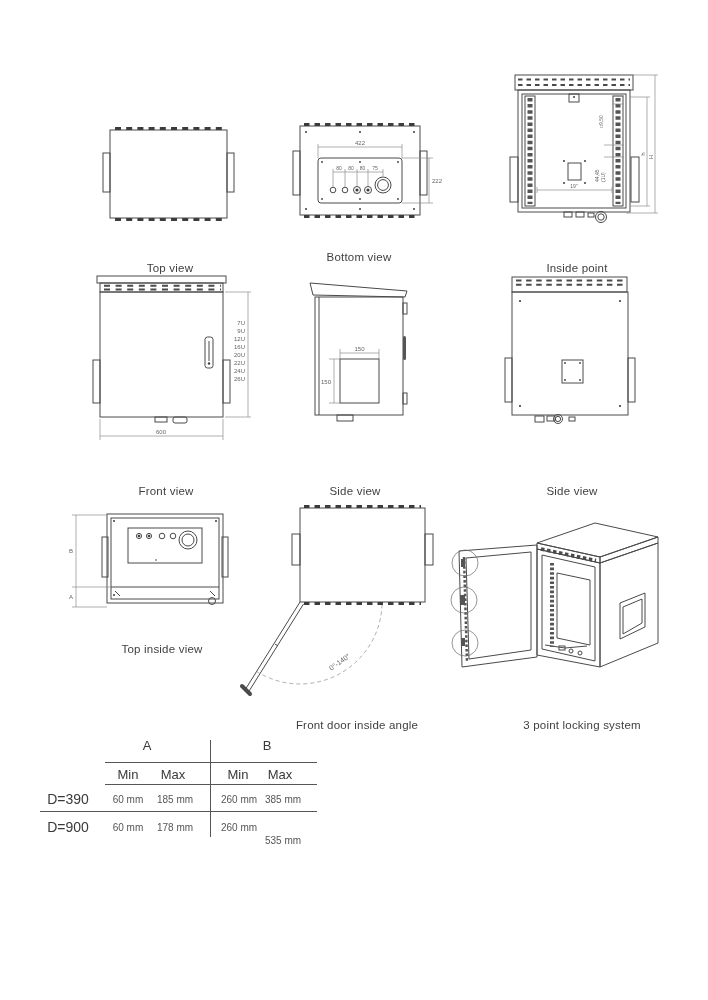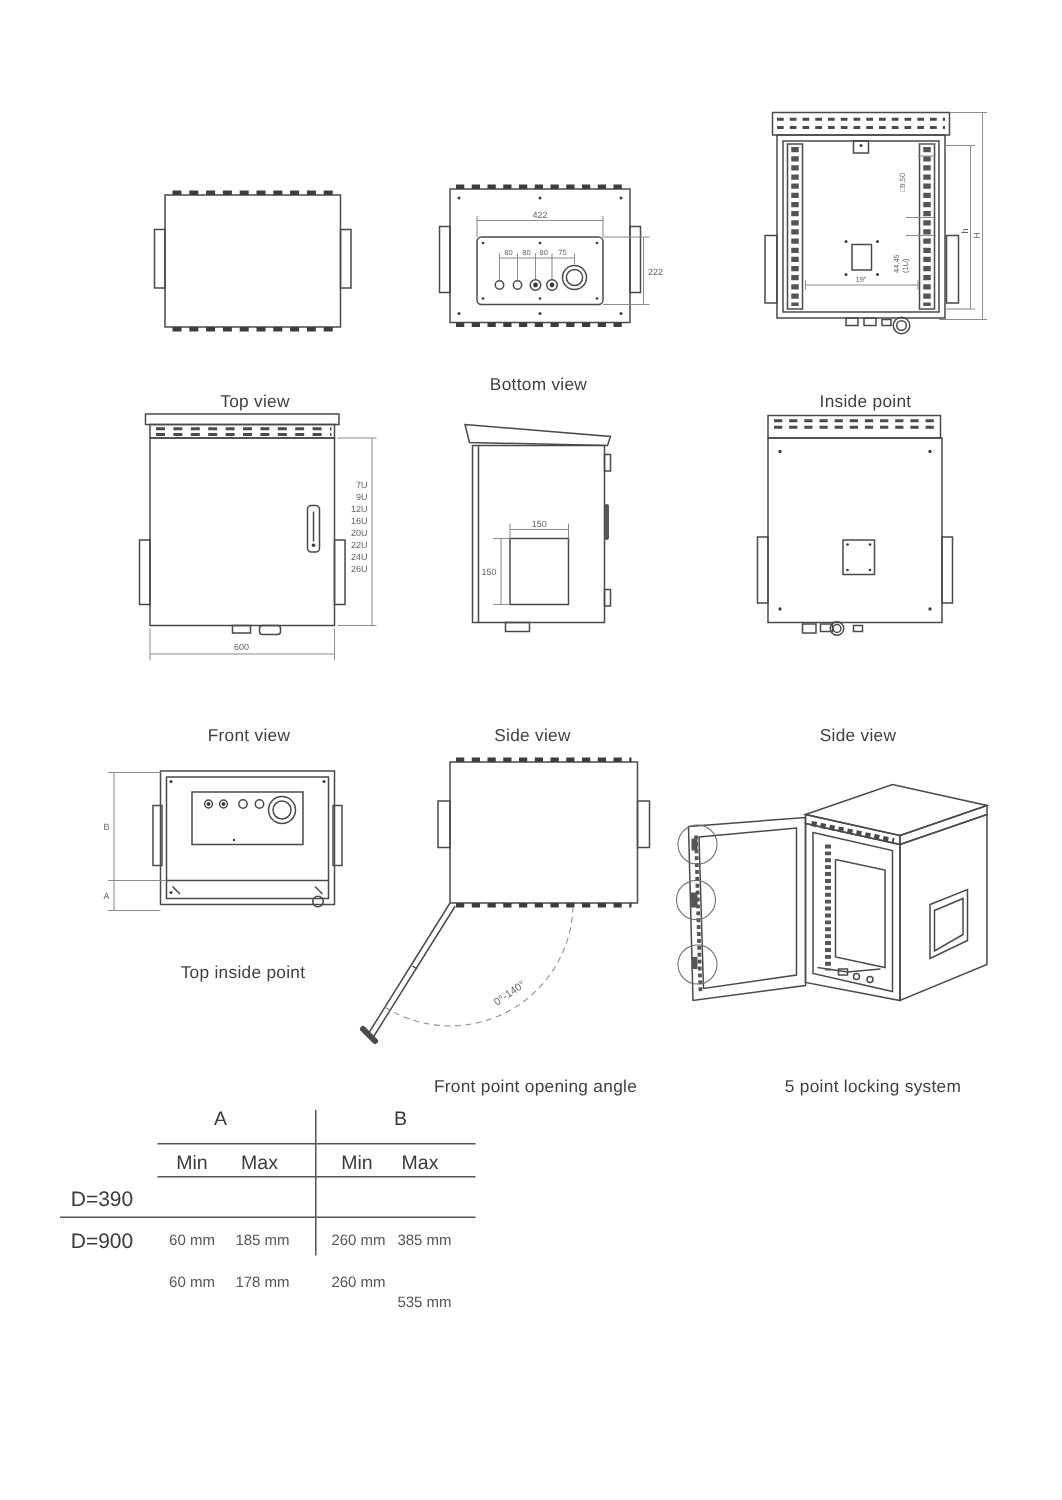--- a/index.html
+++ b/index.html
@@ -21,21 +21,21 @@
   .dim{stroke:#8c8c8c;stroke-width:.7;fill:none;}
   .dot{fill:#3c3c3c;stroke:none;}
   .dkfill{fill:#555;stroke:none;}
   text.dimt{fill:#666;font-size:6px;stroke:none;font-family:"Liberation Sans","DejaVu Sans",sans-serif;}
   text.small{font-size:5px;}
   
   .tline{position:absolute;background:#555;}
   .tcell{position:absolute;transform:translateX(-50%);white-space:nowrap;color:#3a3a3a;}
   .thead{font-size:13px;}
   .trow-name{font-size:14px;}
-  .tval{font-size:10px;color:#555;margin-top:28px;}
+  .tval{font-size:10px;color:#555;}
 </style>
 </head>
 <body>
 
 <svg class="abs" style="left:95px;top:110px" width="150" height="122" viewBox="0 0 150 122">
   <g class="draw">
     <rect x="15" y="20" width="117" height="88"></rect>
     <rect x="8" y="43" width="7" height="39"></rect>
     <rect x="132" y="43" width="7" height="39"></rect>
   </g>
@@ -286,21 +286,21 @@
   <g class="dim">
     <line x1="12" y1="20" x2="47" y2="20"></line>
     <line x1="12" y1="92" x2="51" y2="92"></line>
     <line x1="12" y1="112" x2="47" y2="112"></line>
     <line x1="16" y1="20" x2="16" y2="92"></line>
     <line x1="16" y1="92" x2="16" y2="112"></line>
   </g>
   <text class="dimt" x="11" y="58" text-anchor="middle">B</text>
   <text class="dimt" x="11" y="104" text-anchor="middle">A</text>
 </svg>
-<div class="view-label" style="left:87px;top:610px">Top inside point</div>
+<div class="view-label" style="left:87px;top:610px">Top inside view</div>
 
 <svg class="abs" style="left:235px;top:498px" width="200" height="205" viewBox="0 0 200 205">
   <g class="draw">
     <rect x="65" y="10" width="125" height="94"></rect>
     <rect x="57" y="36" width="8" height="31"></rect>
     <rect x="190" y="36" width="8" height="31"></rect>
   </g>
   <g class="tabs">
     <line x1="69" y1="8.5" x2="186" y2="8.5" stroke-dasharray="5.5 5"></line>
     <line x1="69" y1="105.5" x2="186" y2="105.5" stroke-dasharray="5.5 5"></line>
@@ -308,21 +308,21 @@
   <g class="draw">
     <line x1="65" y1="104" x2="10" y2="192"></line>
     <line x1="68.5" y1="106" x2="13.5" y2="194"></line>
     <line x1="10" y1="192" x2="13.5" y2="194"></line>
     <line x1="40" y1="146" x2="43" y2="148"></line>
     <line x1="7" y1="188" x2="15" y2="196" stroke-width="4" stroke-linecap="round" stroke="#4a4a4a"></line>
   </g>
   <path class="dim" d="M 21.6 173.5 A 82 82 0 0 0 147 107" stroke-dasharray="4 3"></path>
   <text class="dimt" style="font-size:7px" transform="translate(106,166) rotate(-35)" text-anchor="middle">0°-140°</text>
 </svg>
-<div class="view-label" style="left:282px;top:686px">Front point opening angle</div>
+<div class="view-label" style="left:282px;top:686px">Front door inside angle</div>
 
 <svg class="abs" style="left:445px;top:495px" width="230" height="185" viewBox="0 0 230 185">
   <g class="draw">
     <polygon points="92,48 150,28 213,42 155,62"></polygon>
     <polygon points="92,48 155,62 155,68 92,54"></polygon>
     <polygon points="155,62 213,42 213,48 155,68"></polygon>
     <polygon points="92,54 155,68 155,172 92,160"></polygon>
     <polygon points="97,60 150,72 150,166 97,154"></polygon>
     <polygon points="155,68 213,48 213,148 155,172"></polygon>
     <polygon points="175,108 200,98 200,132 175,144"></polygon>
@@ -346,21 +346,21 @@
     <rect class="dkfill" x="16" y="64" width="4" height="8"></rect>
     <rect class="dkfill" x="15" y="100" width="5" height="10"></rect>
     <rect class="dkfill" x="16" y="143" width="4" height="8"></rect>
   </g>
   <g class="thin">
     <circle cx="20" cy="68" r="13"></circle>
     <circle cx="19" cy="105" r="13"></circle>
     <circle cx="20" cy="148" r="13"></circle>
   </g>
 </svg>
-<div class="view-label" style="left:507px;top:686px">5 point locking system</div>
+<div class="view-label" style="left:507px;top:686px">3 point locking system</div>
 
 <div class="abs" style="left:40px;top:735px;width:285px;height:110px">
   <span class="tcell thead" style="left:107px;top:3px">A</span>
   <span class="tcell thead" style="left:227px;top:3px">B</span>
 
   <div class="tline" style="left:65px;top:27px;width:212px;height:1px"></div>
 
   <span class="tcell thead" style="left:88px;top:32px">Min</span>
   <span class="tcell thead" style="left:133px;top:32px">Max</span>
   <span class="tcell thead" style="left:198px;top:32px">Min</span>

